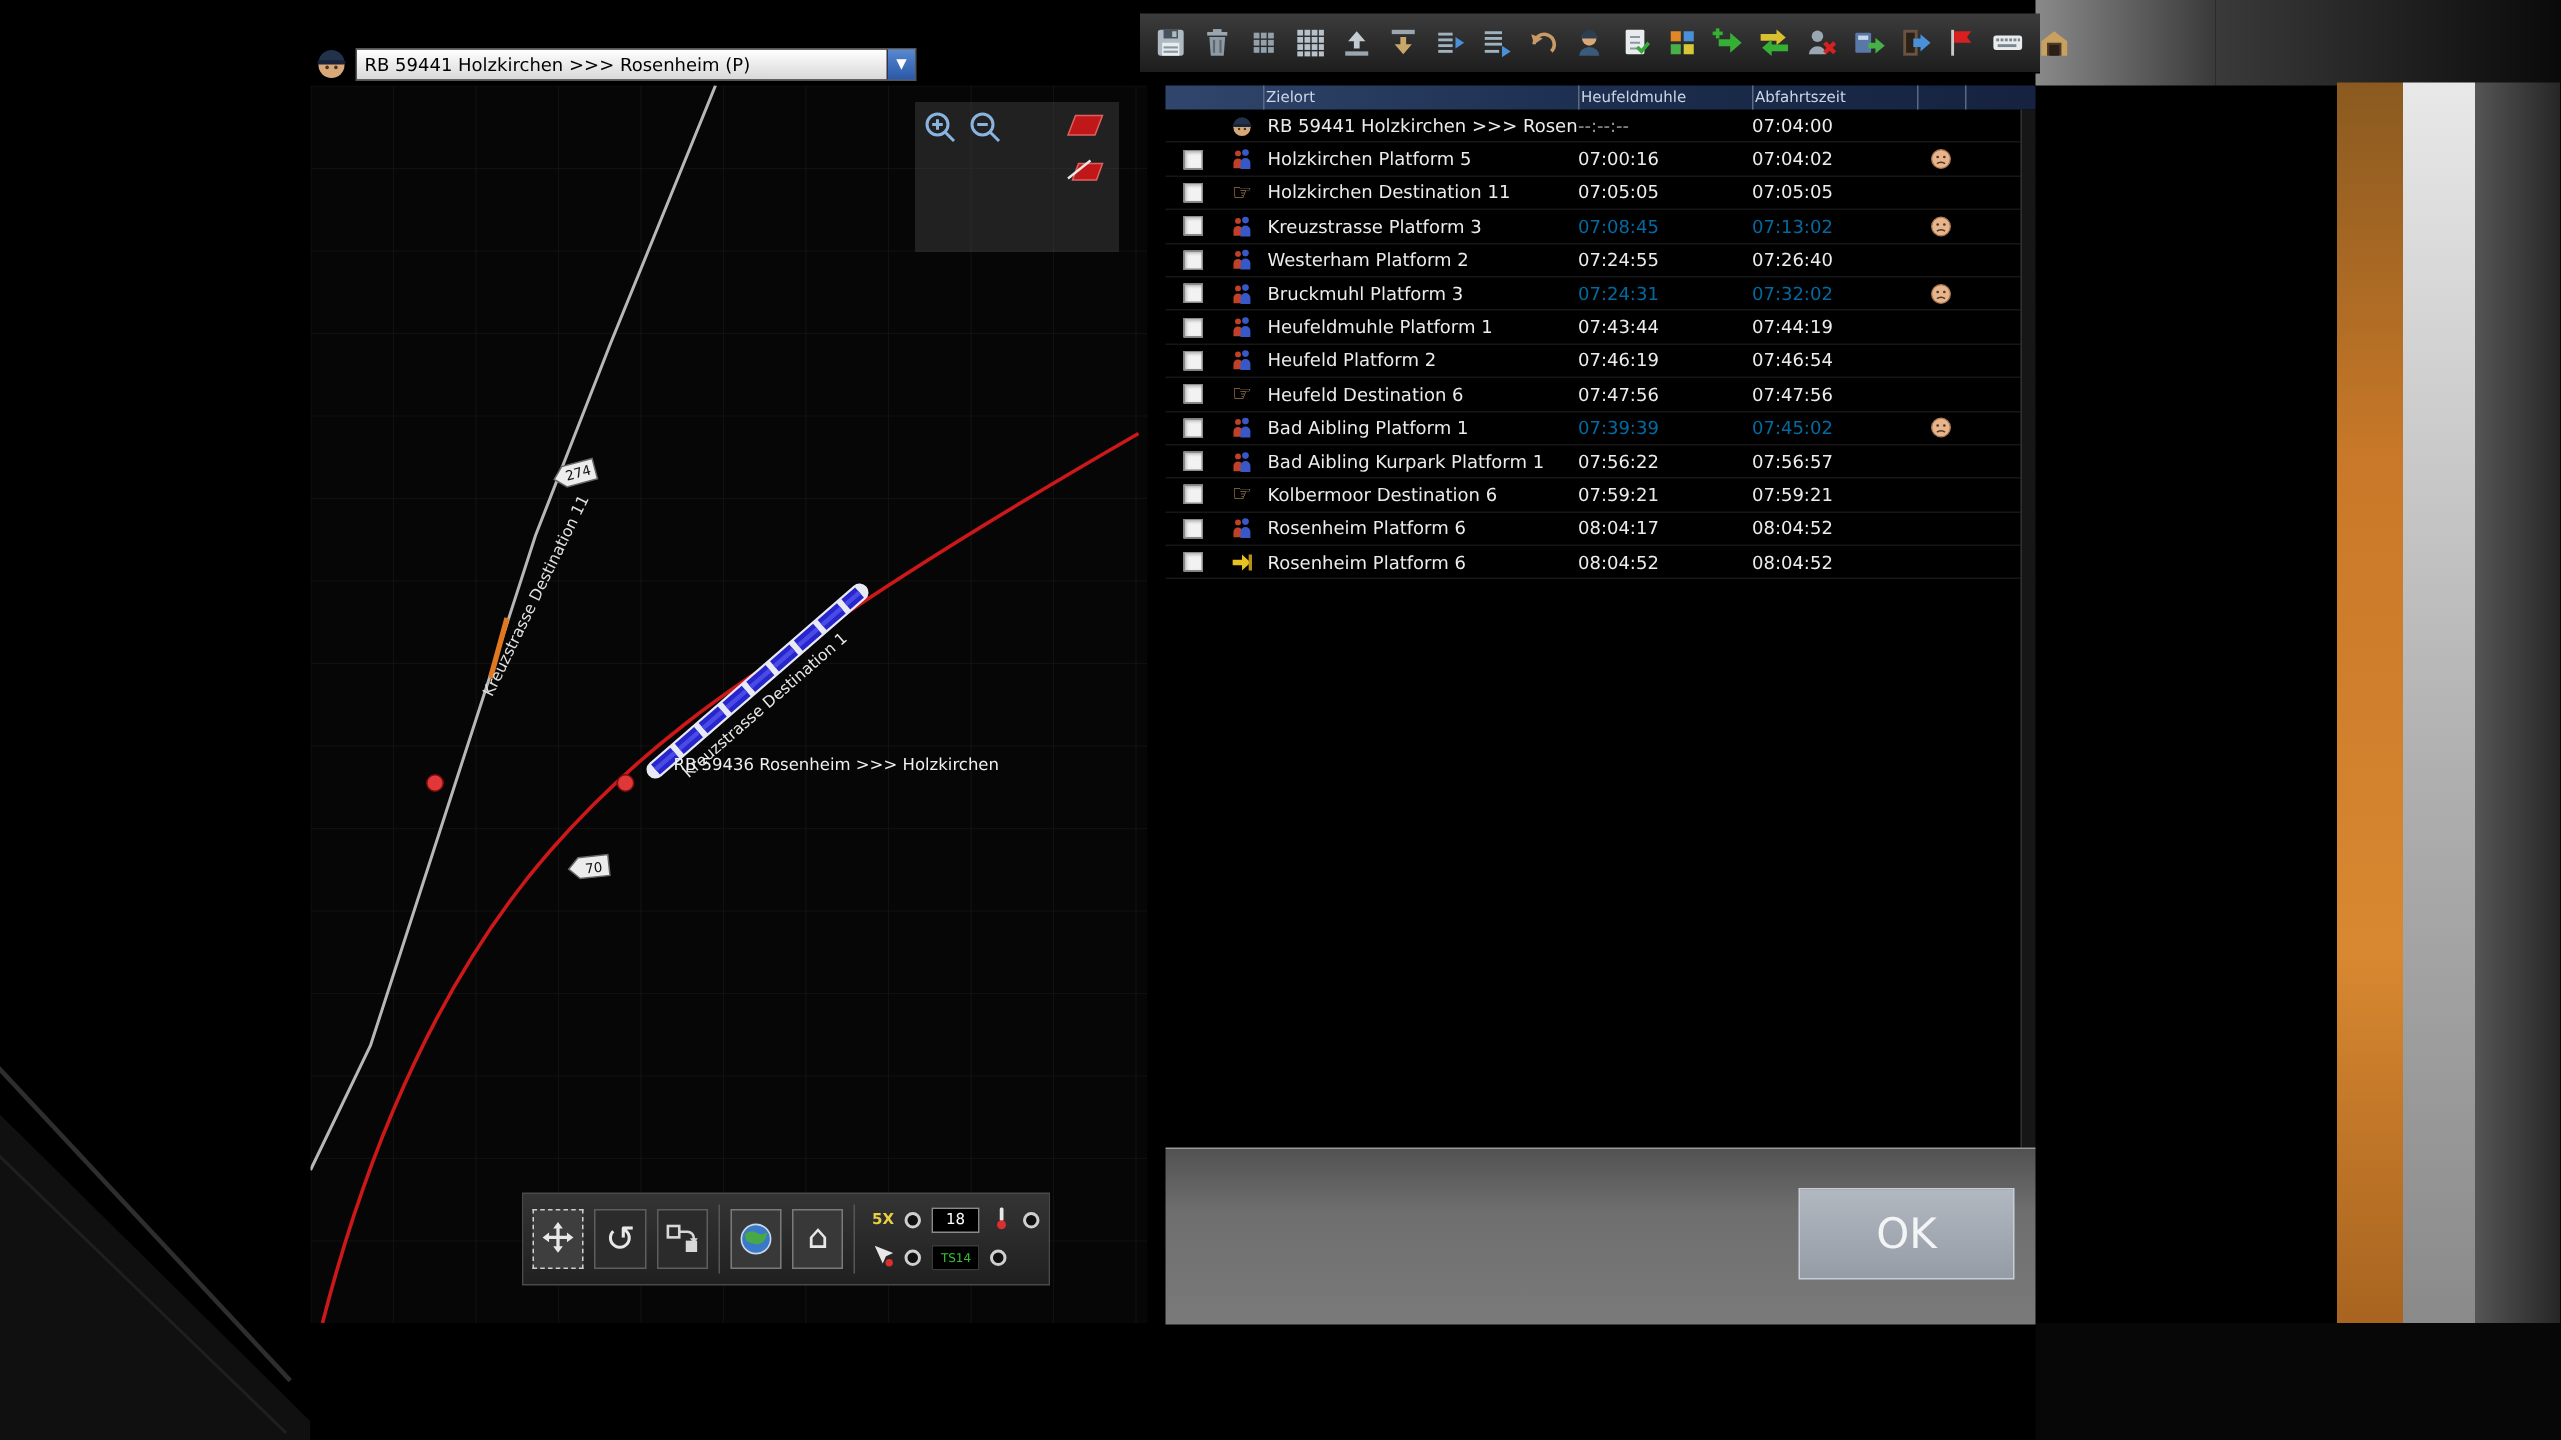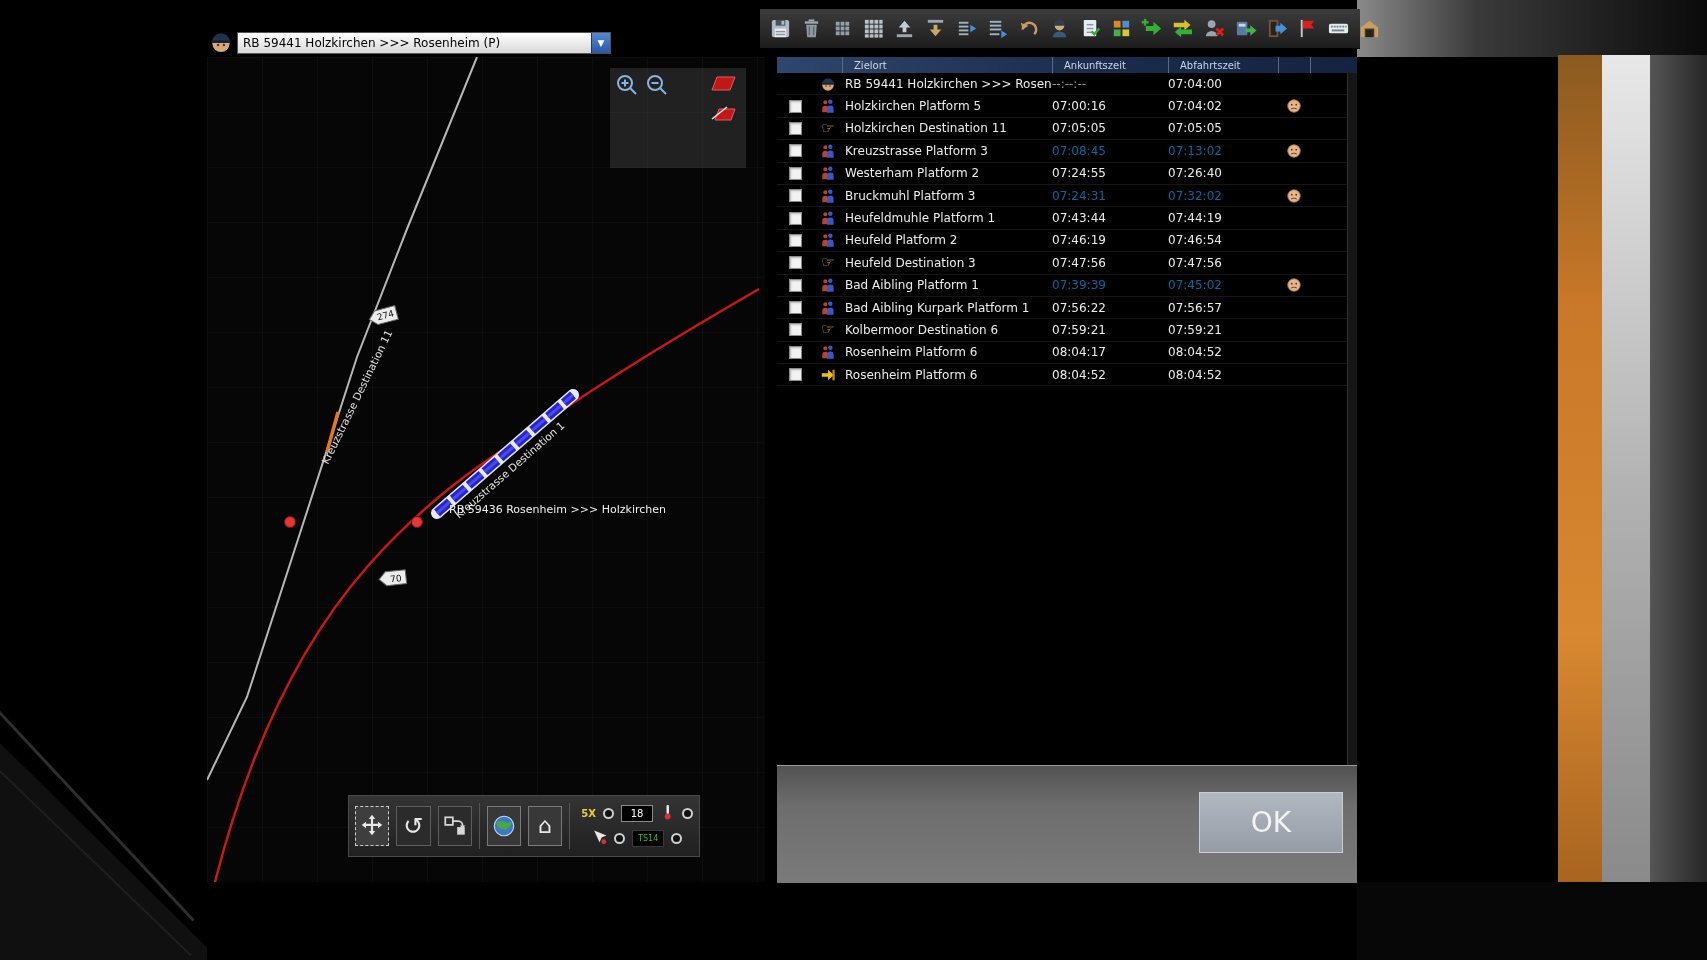--- a/index.html
+++ b/index.html
@@ -31,37 +31,37 @@
   #map svg.mapsvg{position:absolute;left:0;top:0;width:558px;height:825px;}
 
   
   #map-toolbar{position:absolute;left:141px;top:738px;width:352px;height:62px;background:linear-gradient(#343434,#202020);border:1px solid #4a4a4a;display:flex;align-items:center;padding:0 6px;gap:7px;box-sizing:border-box;}
   .mt-btn{width:40px;height:40px;display:flex;align-items:center;justify-content:center;border:1px solid #5e5e5e;background:#2b2b2b;box-sizing:border-box;}
   .mt-btn.active{background:#3e3e3e;border:1px dashed #cfcfcf;}
   .mt-btn.sunken{background:#383838;border:1px solid #7a7a7a;}
   .mt-btn svg{width:26px;height:26px;}
   .sep{width:1px;height:46px;background:#565656;}
   .glyph{line-height:1;}
-  .mt-cluster{display:flex;flex-direction:column;gap:5px;margin-left:4px;align-items:center;}
+  .mt-cluster{display:flex;flex-direction:column;gap:5px;margin-left:4px;}
   .mt-row{display:flex;align-items:center;gap:7px;}
   .radio{width:11px;height:11px;border-radius:50%;border:2px solid #cfcfcf;background:#101010;box-sizing:border-box;}
   .vbox{min-width:26px;height:15px;background:#000;border:1px solid #8a8a8a;color:#fff;font-size:10px;display:flex;align-items:center;justify-content:center;padding:0 2px;}
   .vbox.ts{color:#35c035;font-size:8px;border-color:#3a3a3a;}
   .c5x{color:#e8d040;font-size:10px;font-weight:bold;}
   .mt-cluster svg{width:15px;height:16px;}
 
   
   #top-toolbar{left:760px;top:9px;width:600px;height:40px;background:linear-gradient(#3c3c3c,#1d1d1d);display:flex;align-items:center;padding:0 7px;gap:5px;box-sizing:border-box;border-bottom:1px solid #000;}
   .tb-btn{width:26px;height:26px;display:flex;align-items:center;justify-content:center;flex:0 0 auto;}
   .tb-btn svg{width:23px;height:23px;}
 
   
   #table-panel{left:777px;top:57px;width:580px;height:708px;background:#000;}
   .t-head{display:flex;height:16px;background:linear-gradient(90deg,#30466c,#1b2c4c 55%,#152340);color:#cdd6e6;font-size:10px;align-items:center;}
-  .t-head .hc{height:100%;display:flex;align-items:center;box-sizing:border-box;padding-left:11px;white-space:nowrap;overflow:hidden;}
+  .t-head .hc{height:100%;display:flex;align-items:center;box-sizing:border-box;padding-left:1px;white-space:nowrap;overflow:hidden;}
   .t-head .hc+.hc{border-left:1px solid #5a6a85;}
   .h0{width:65px;} .h1{width:210px;} .h2{width:116px;} .h3{width:110px;} .h4{width:32px;} .h5{flex:1;}
   #t-rows{position:relative;}
   .t-row{height:21.4px;display:flex;align-items:center;border-bottom:1px solid #161616;font-size:12px;color:#ececec;}
   .c-cb{width:34px;box-sizing:border-box;padding-left:12px;display:flex;align-items:center;}
   .checkbox{width:13px;height:13px;background:#f2f2f2;border:1px solid #8a8a8a;box-shadow:inset 1px 1px 2px #b8b8b8;box-sizing:border-box;}
   .c-ic{width:34px;display:flex;align-items:center;justify-content:center;}
   .c-ic svg{width:16px;height:16px;}
   .c-label{width:207px;white-space:nowrap;overflow:hidden;}
   .c-arr{width:116px;}
@@ -397,21 +397,21 @@
           <rect x="7" y="12" width="10" height="9" fill="#4a3828"></rect>
           <rect x="8.5" y="13.5" width="7" height="7.5" fill="#2a2018"></rect>
         </svg>
       </div>
     </div>
 
   <div class="abs" id="table-panel">
     <div class="t-head">
       <div class="hc h0"></div>
       <div class="hc h1">Zielort</div>
-      <div class="hc h2">Ankunftszeit</div>
+      <div class="hc h2">Heufeldmuhle</div>
       <div class="hc h3">Abfahrtszeit</div>
       <div class="hc h4"></div>
       <div class="hc h5"></div>
     </div>
     <div id="t-rows">
         <div class="t-row">
           <div class="c-cb"></div>
           <div class="c-ic">
             <svg viewBox="0 0 18 18">
               <circle cx="9" cy="10" r="6.5" fill="#d8a878"></circle>
@@ -561,21 +561,21 @@
           <div class="c-dep">07:46:54</div>
           <div class="c-alert"></div>
         </div>
         <div class="t-row">
           <div class="c-cb">
             <div class="checkbox"></div>
           </div>
           <div class="c-ic">
             <span class="glyph" style="color:#d8a868;font-size:15px">☞</span>
           </div>
-          <div class="c-label">Heufeld Destination 3</div>
+          <div class="c-label">Heufeld Destination 6</div>
           <div class="c-arr">07:47:56</div>
           <div class="c-dep">07:47:56</div>
           <div class="c-alert"></div>
         </div>
         <div class="t-row">
           <div class="c-cb">
             <div class="checkbox"></div>
           </div>
           <div class="c-ic">
             <svg viewBox="0 0 18 18">

